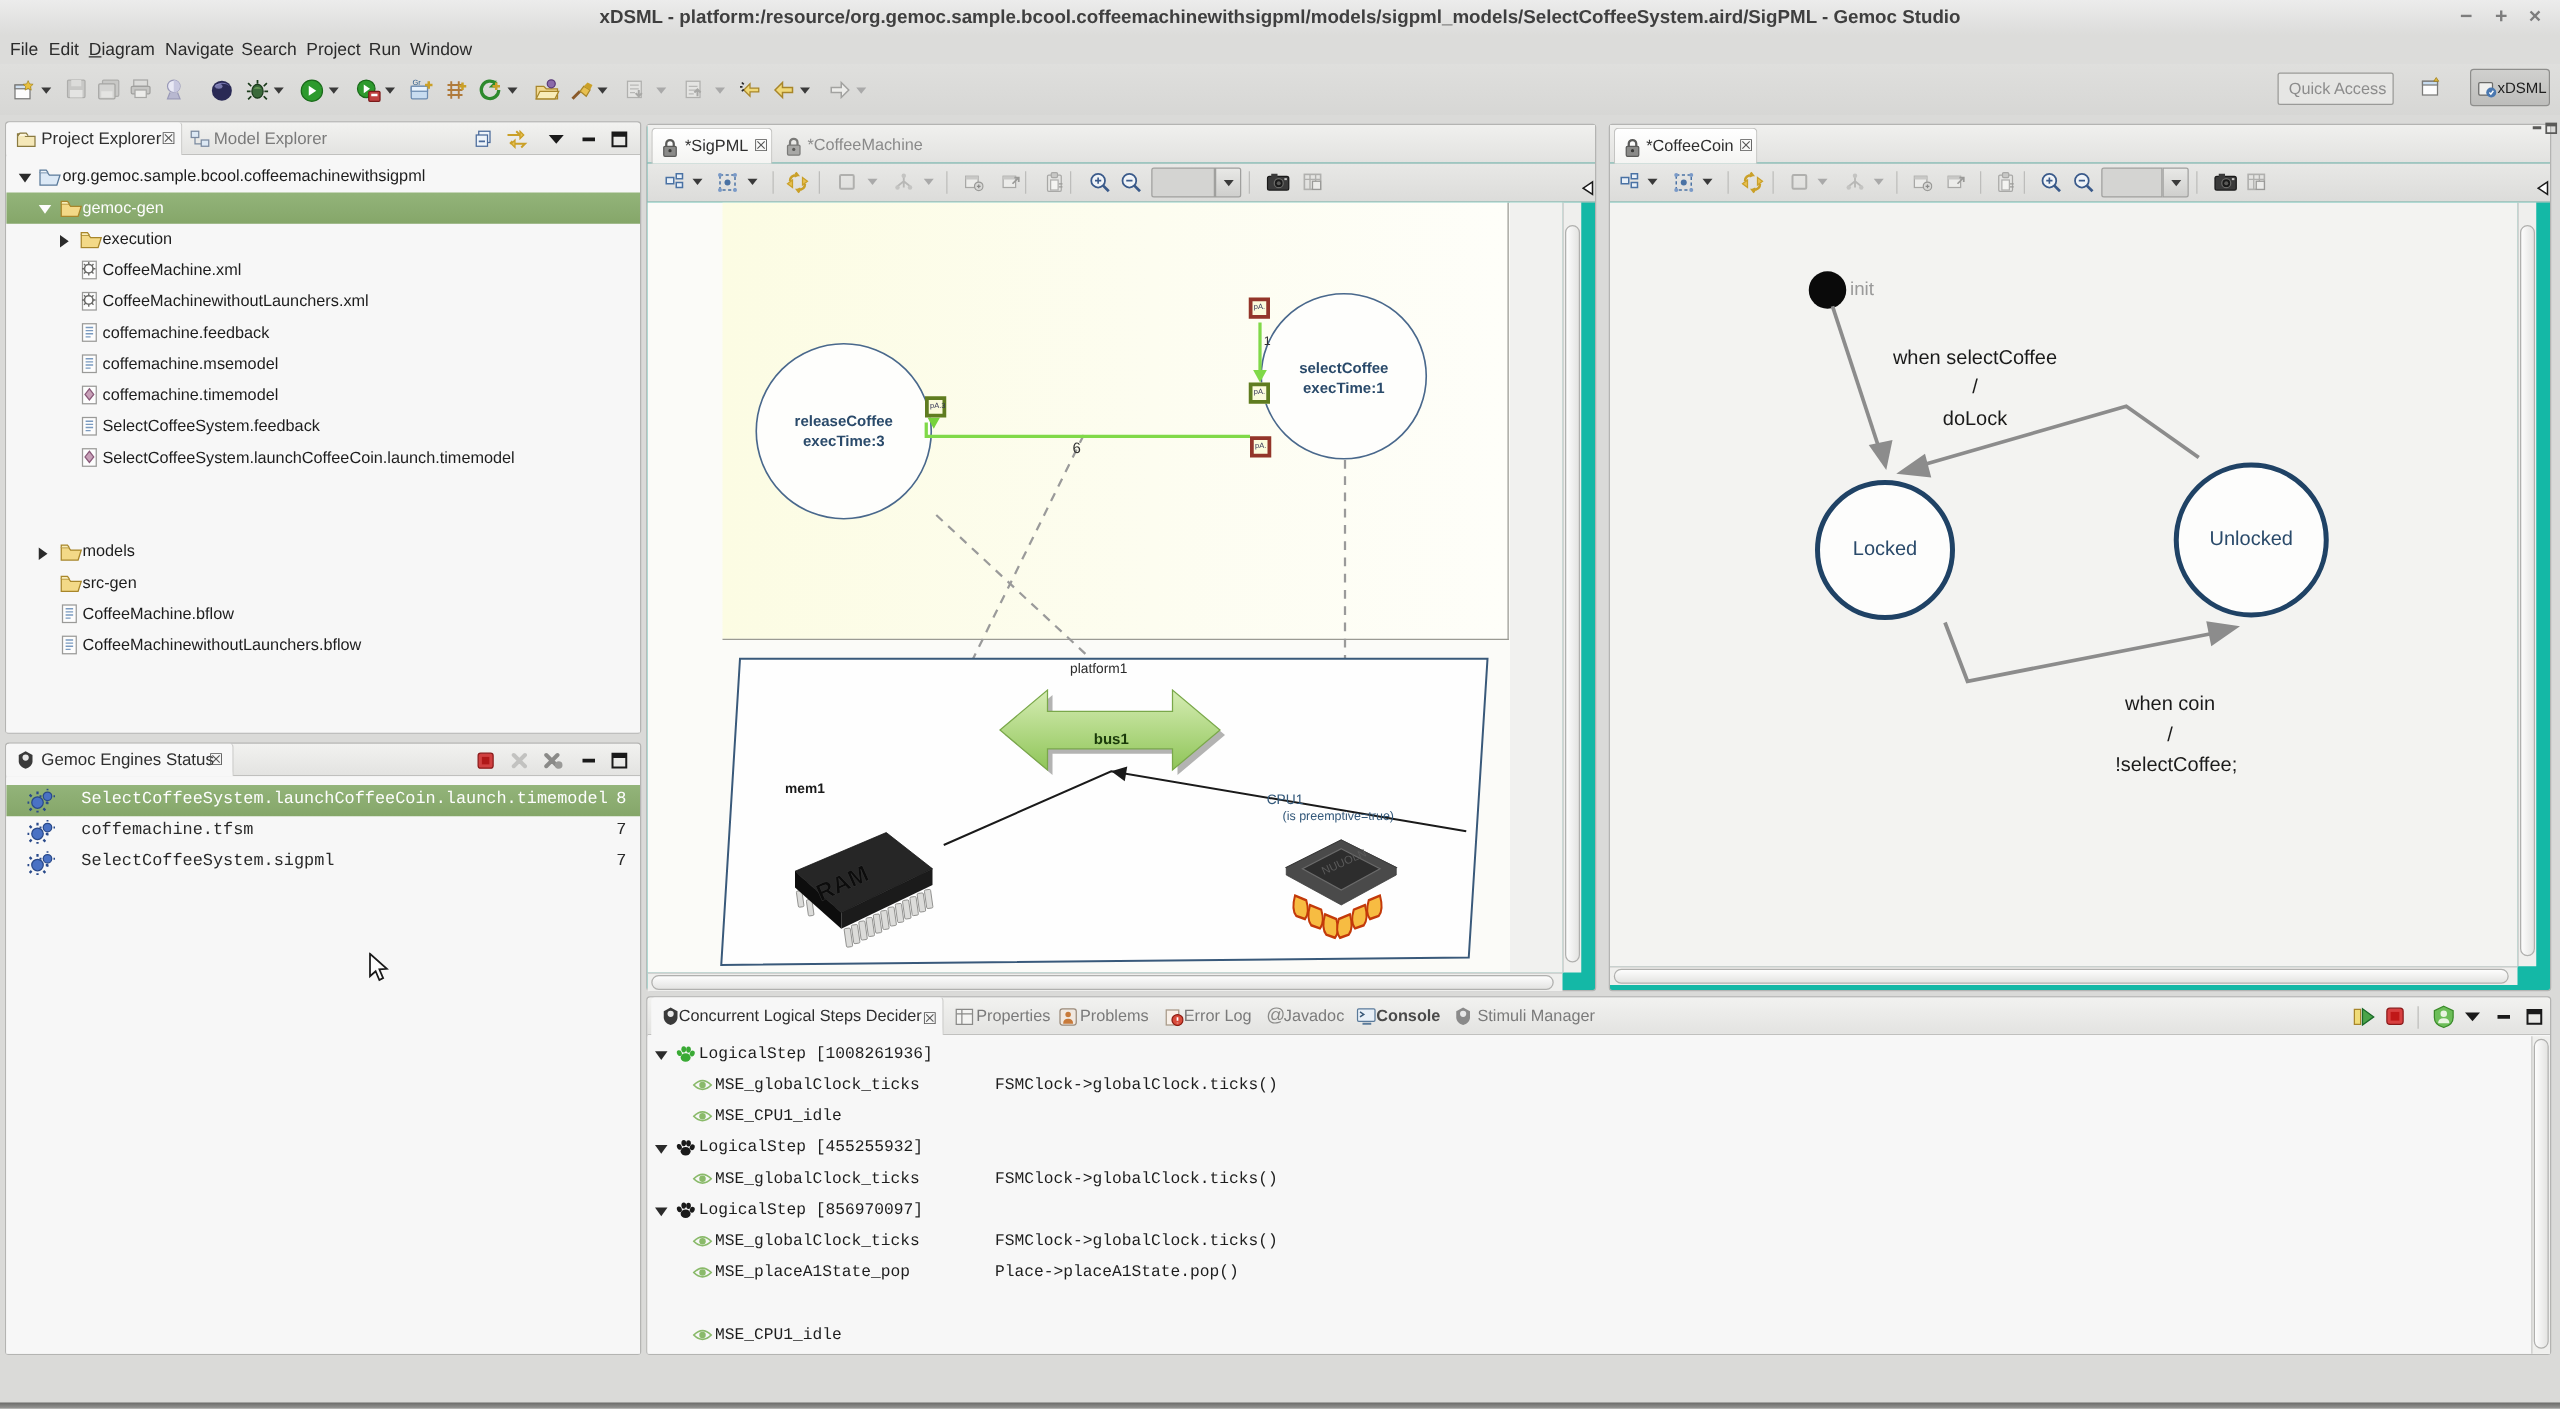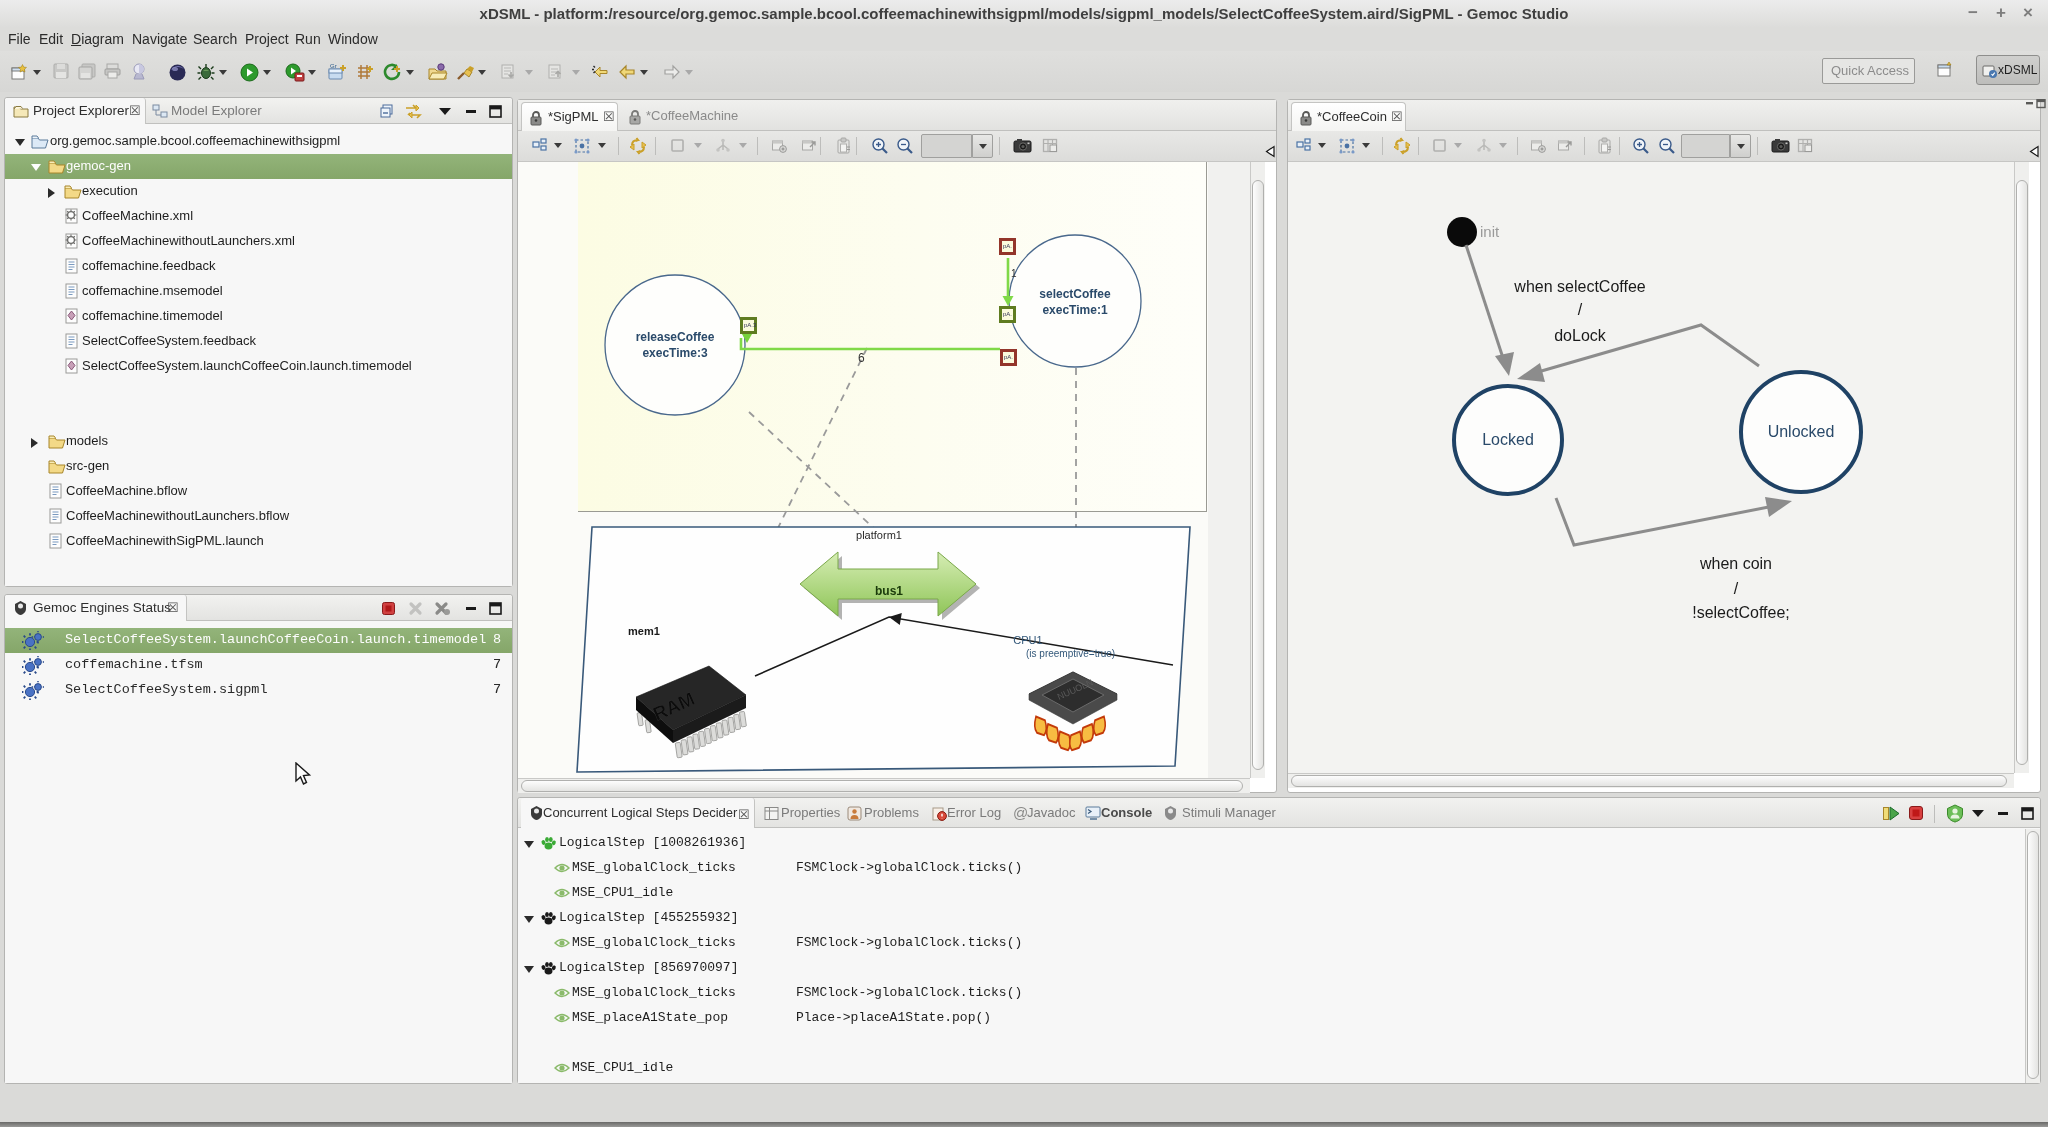--- a/index.html
+++ b/index.html
@@ -31,21 +31,21 @@
 
 
 .trow { position:absolute; left:0; width:100%; height:25px; font-size:13px; color:#1d1d1d; }
 .trow .txt { position:absolute; top:4px; white-space:nowrap; }
 .sel-green { background:linear-gradient(#93b47a,#85a669); color:#fdfdfd; }
 .exp { position:absolute; top:9px; width:0; height:0; }
 .exp.open { border-left:5px solid transparent; border-right:5px solid transparent; border-top:7px solid #2b2b2b; top:10px; }
 .exp.closed { border-top:5px solid transparent; border-bottom:5px solid transparent; border-left:7px solid #2b2b2b; }
 
 
-.editor { position:absolute; background:#ffffff; border:1px solid #b4b4b2; border-radius:3px; }
+.editor { position:absolute; background:#14b8a6; border:1px solid #b4b4b2; border-radius:3px; }
 .etabbar { position:absolute; left:0; top:0; width:100%; height:31px; background:linear-gradient(#f0f0ee,#e2e2e0); border-bottom:1px solid #c0c0be; }
 .etab { position:absolute; top:2px; height:29px; background:linear-gradient(#ffffff,#f4f4f2); border:1px solid #c4c4c2; border-bottom:none; border-radius:4px 4px 0 0; }
 .etab .lbl { font-size:13px; color:#2e2e2e; line-height:28px; }
 .etab.inact { background:transparent; border:none; }
 .etab.inact .lbl { color:#8a8a8a; }
 .etoolbar { position:absolute; left:0; top:31px; width:100%; height:31px; background:linear-gradient(#e8e8e6,#dcdcda); border-bottom:1px solid #c6c6c4; }
 .etoolbar .dd { top:12px; }
 .sep { position:absolute; top:6px; width:1px; height:18px; background:#bdbdbb; }
 
 
@@ -328,27 +328,20 @@
             <path d="M4.5 5 h6 M4.5 7.5 h6 M4.5 10 h6 M4.5 12.5 h4" stroke="#7a9ac0" stroke-width="1.1"></path>
           </svg></span>
       <span class="txt" style="left:61px;">CoffeeMachine.bflow</span>
     </div>
     <div class="trow" style="top:379px;">
       <span class="abs" style="left:43px;top:3px;"><svg width="16" height="18" viewBox="0 0 16 18">
             <rect x="2" y="2" width="11" height="14" fill="#fdfdfd" stroke="#9a9a98"></rect>
             <path d="M4.5 5 h6 M4.5 7.5 h6 M4.5 10 h6 M4.5 12.5 h4" stroke="#7a9ac0" stroke-width="1.1"></path>
           </svg></span>
       <span class="txt" style="left:61px;">CoffeeMachinewithoutLaunchers.bflow</span>
-    </div>
-    <div class="trow" style="top:404px;">
-      <span class="abs" style="left:43px;top:3px;"><svg width="16" height="18" viewBox="0 0 16 18">
-            <rect x="2" y="2" width="11" height="14" fill="#fdfdfd" stroke="#9a9a98"></rect>
-            <path d="M4.5 5 h6 M4.5 7.5 h6 M4.5 10 h6 M4.5 12.5 h4" stroke="#7a9ac0" stroke-width="1.1"></path>
-          </svg></span>
-      <span class="txt" style="left:61px;">CoffeeMachinewithSigPML.launch</span>
     </div>
   </div>
 </div>
 
 <div class="panel" style="left:4px; top:594px; width:509px; height:490px;">
   <div class="ptabbar">
     <div class="ptab" style="left:0; width:182px;">
       <span class="abs" style="left:8px;top:5px;"><svg width="15" height="16" viewBox="0 0 15 16">
             <path d="M7.5 1 L13 4 v5 c0 3-2.5 5.2-5.5 6 C4.5 14.2 2 12 2 9 V4 z" fill="#3a3a3a"></path>
             <path d="M5 6 a2.5 2.5 0 1 1 5 0 a2.5 2.5 0 1 1 -5 0" fill="#e8e8e8"></path>

